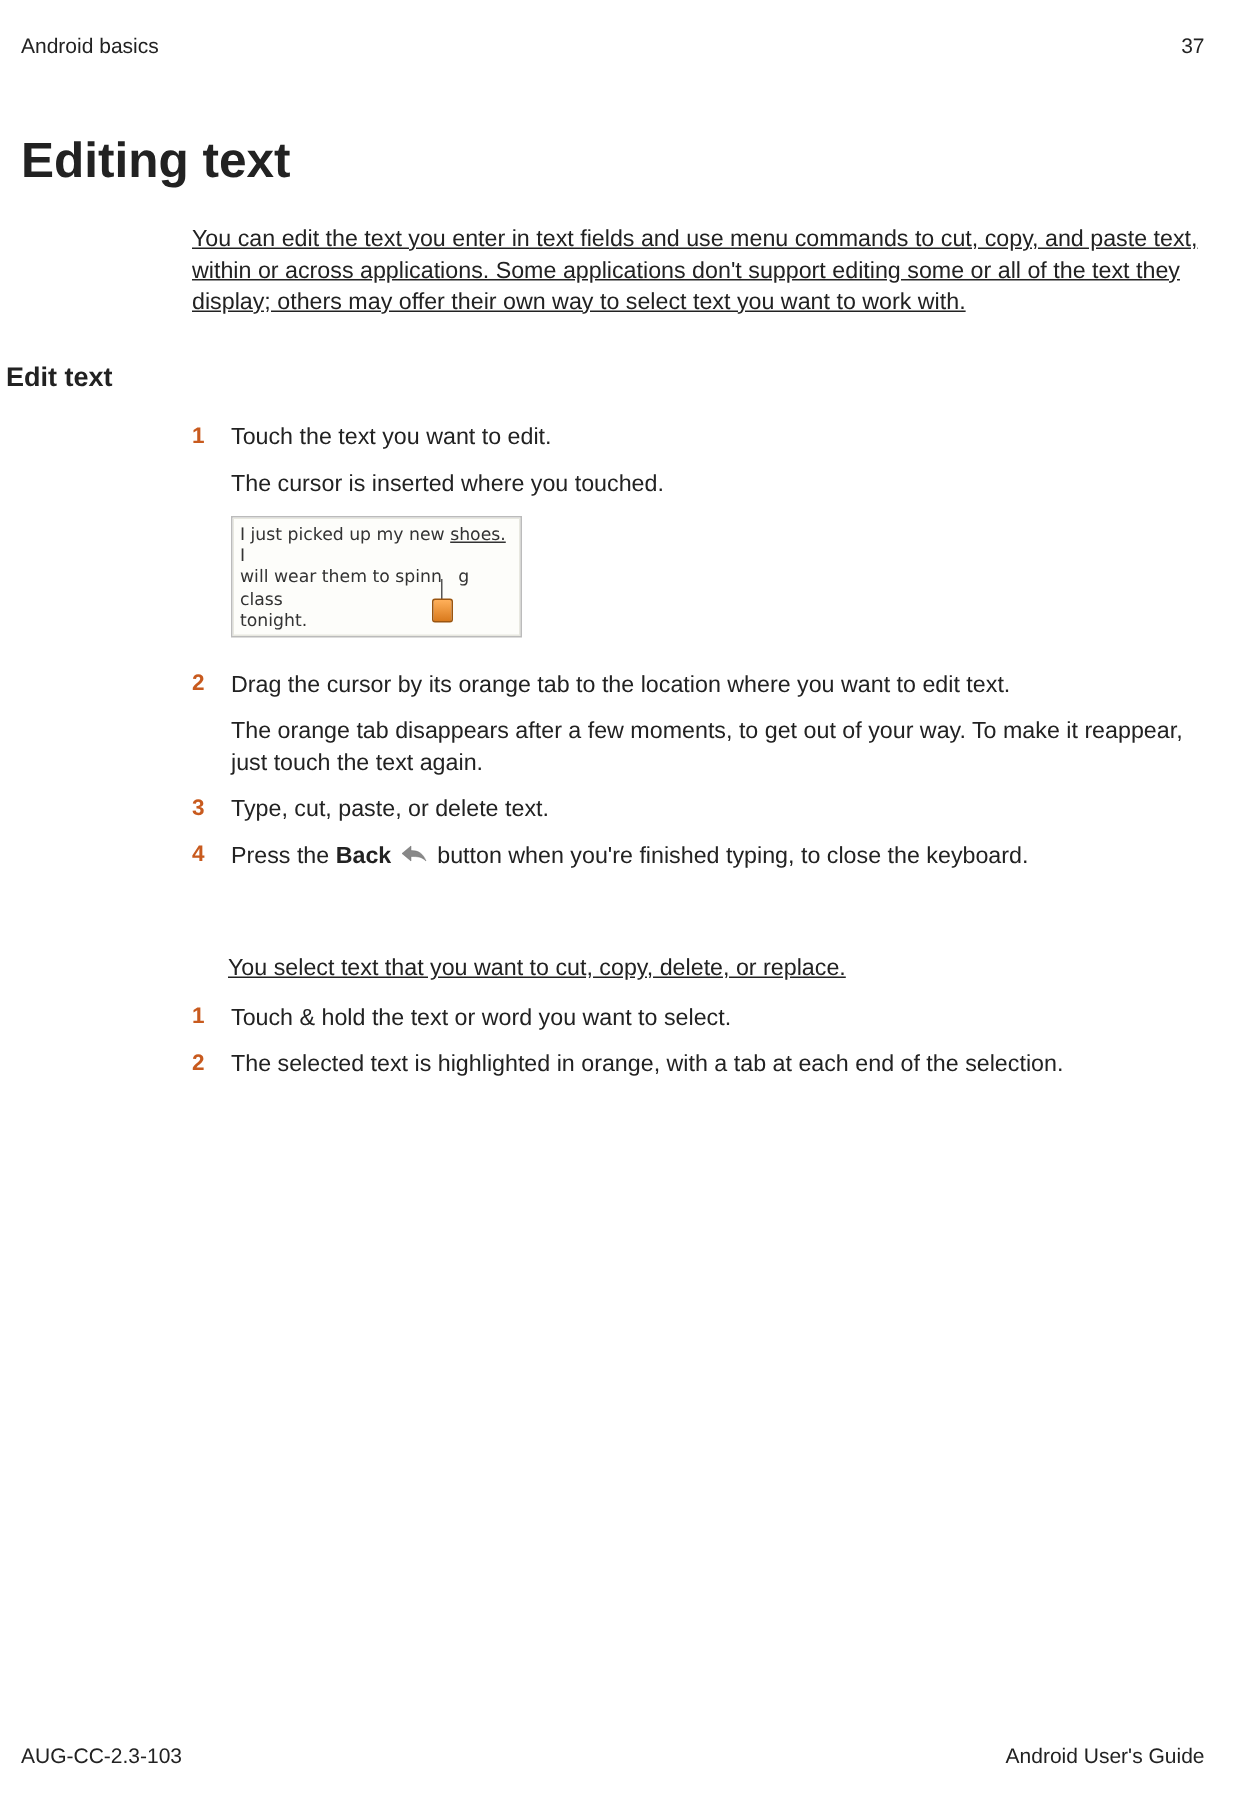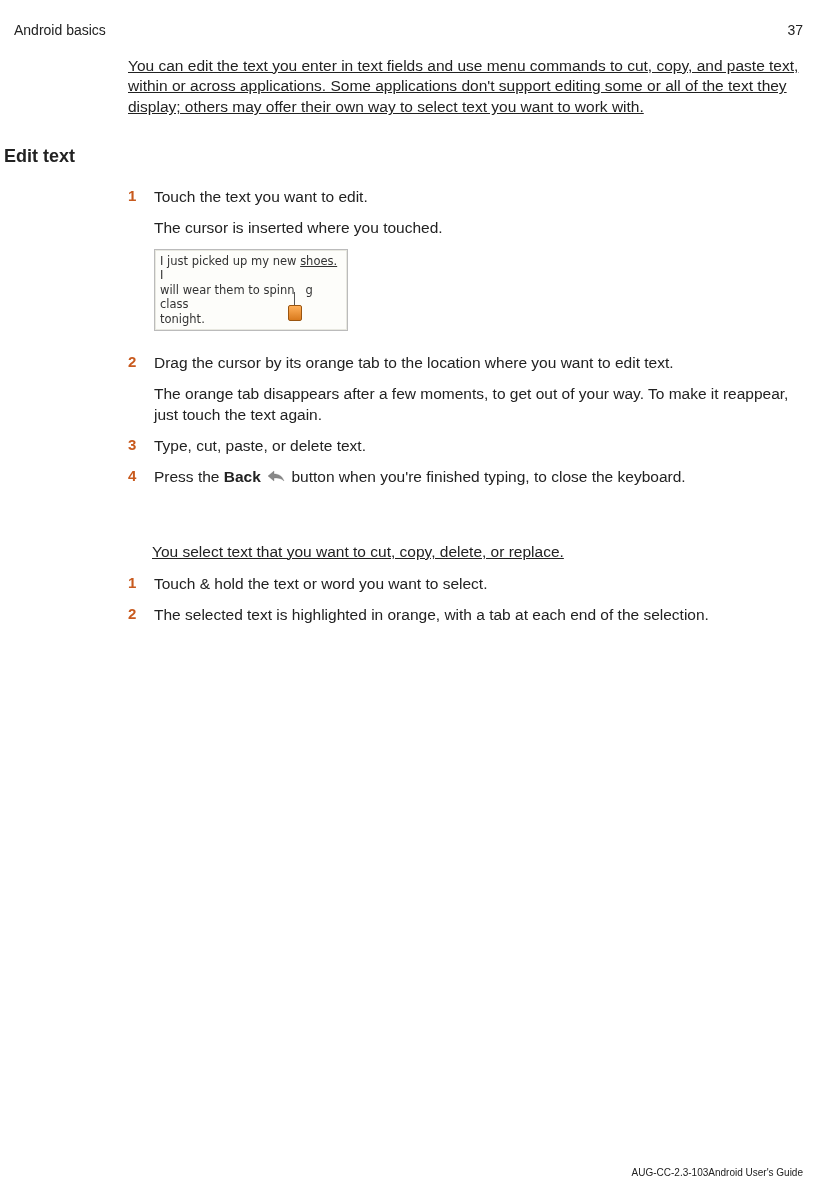--- a/index.html
+++ b/index.html
@@ -105,34 +105,35 @@
   }
   .section-gap {
     height: 28px;
   }
   .footer-row {
     position: absolute;
     bottom: 18px;
     left: 14px;
     right: 24px;
     display: flex;
-    justify-content: flex-end;
-    font-size: 10px;
+    justify-content: space-between;
+    font-size: 14px;
   }
 </style>
 </head>
 <body>
 
 <div class="page">
 
   <div class="header-row">
     <span>Android basics</span>
     <span>37</span>
   </div>
 
+  <h1 class="page-title">Editing text</h1>
 
   <div class="body-block">
     <p class="intro">You can edit the text you enter in text fields and use menu commands to cut, copy, and paste text, within or across applications. Some applications don't support editing some or all of the text they display; others may offer their own way to select text you want to work with.</p>
   </div>
 
   <h2 class="section-title">Edit text</h2>
 
   <div class="body-block">
 
     <div class="step">

